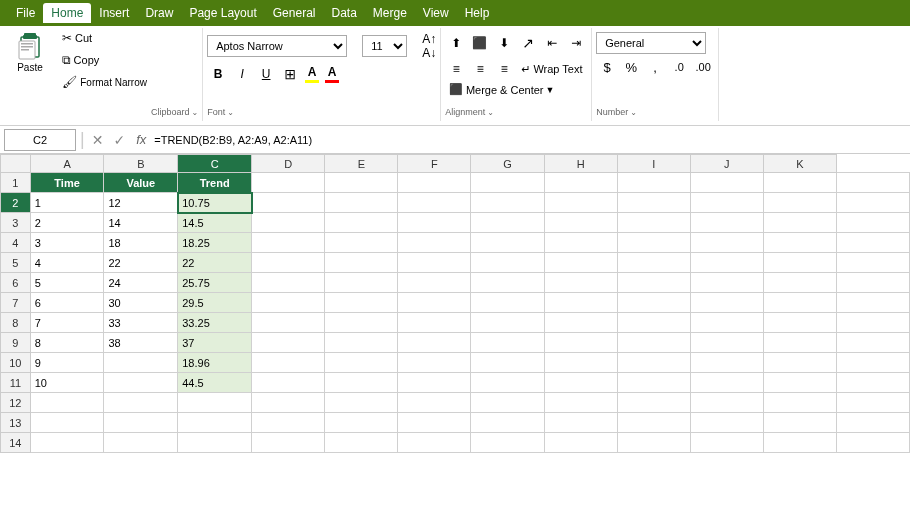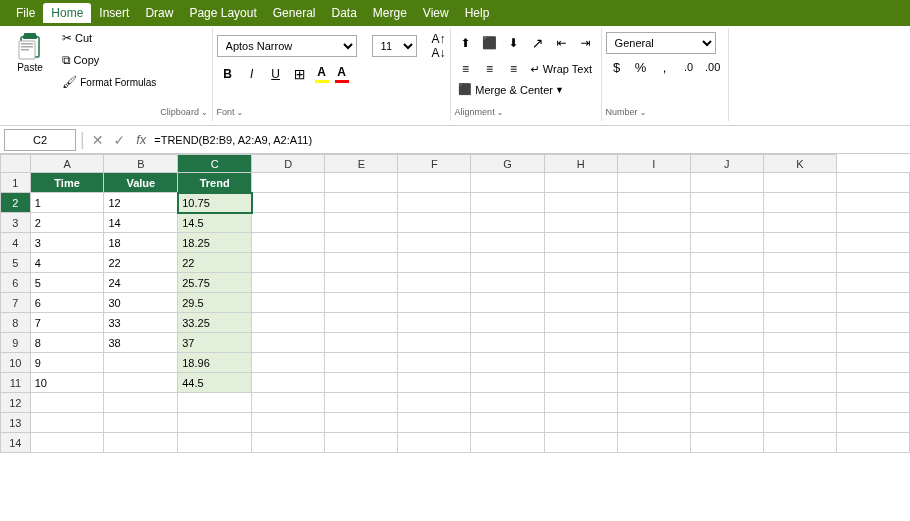--- a/index.html
+++ b/index.html
@@ -356,21 +356,21 @@
       <div class="ribbon-btn-sm">
         <span class="icon">✂</span>
         <span>Cut</span>
       </div>
       <div class="ribbon-btn-sm">
         <span class="icon">⧉</span>
         <span>Copy</span>
       </div>
       <div class="ribbon-btn-sm">
         <span class="icon">🖌</span>
-        <span style="font-size:10px;">Format Formulas</span>
+        <span style="font-size:10px;">Format Narrow</span>
       </div>
       <div style="margin-top:auto;"></div>
     </div>
     <div style="display:flex;align-items:flex-end;padding-bottom:4px;">
       <span class="section-label">Clipboard</span>
       <span class="section-expander">⌄</span>
     </div>
   </div>
 
   <div class="font-section">

